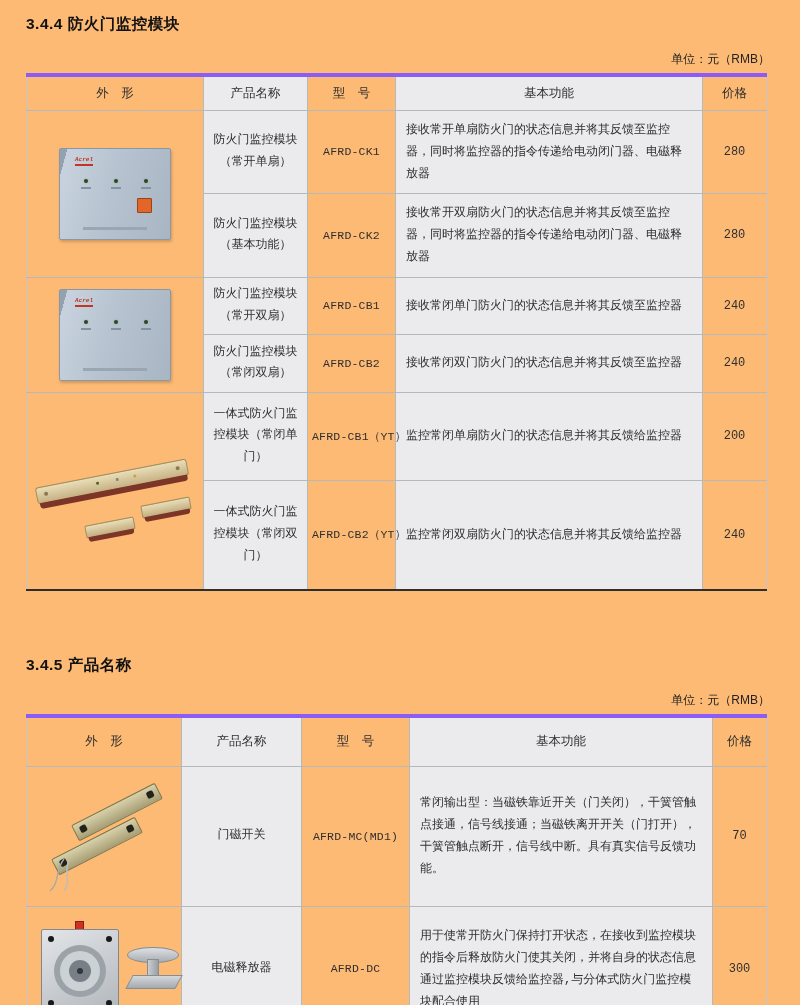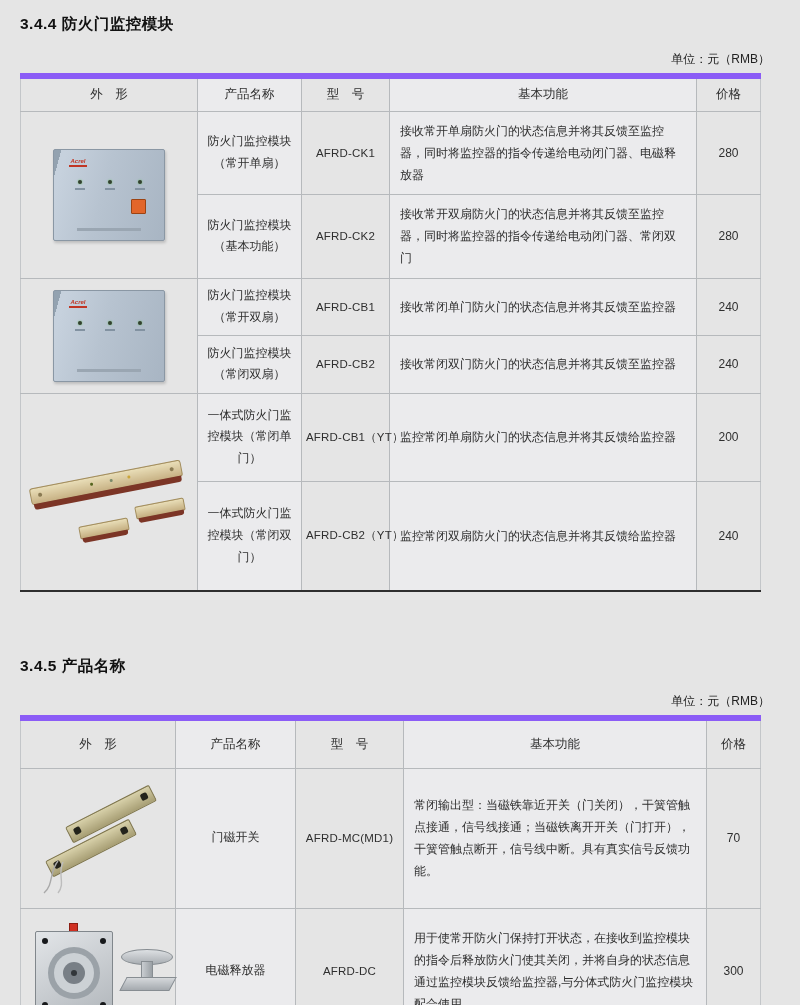--- a/index.html
+++ b/index.html
@@ -1,25 +1,25 @@
 <!DOCTYPE html>
 <html><head>
 <meta charset="utf-8">
 <style>
   html,body{margin:0;padding:0;background:#ffffff;}
   .page{
     width:800px;height:1005px;box-sizing:border-box;
-    padding:14px 30px 0 20px;
+    padding:14px 30px 0 26px;
     font-family:"Liberation Sans","DejaVu Sans",sans-serif;
-    color:#2f2f2f;background:#e5e5e5;overflow:hidden;
+    color:#2f2f2f;background:#fdba74;overflow:hidden;
   }
   .sec-title{font-size:15.5px;font-weight:700;color:#111;margin:0;letter-spacing:.5px;}
   .unit{font-size:12px;text-align:right;margin:16px 0 5px 0;color:#222;}
   table{width:740px;table-layout:fixed;border-collapse:collapse;
-        border-top:6px solid #8b5cf6;border-bottom:2px solid #2e2e2e;}
+        border-top:4px solid #8b5cf6;border-bottom:2px solid #2e2e2e;font-family:Liberation Mono, monospace;}
   th,td{border:1px solid #b6b9bc;font-size:12px;text-align:center;vertical-align:middle;
         padding:2px 4px;box-sizing:border-box;}
   th{font-weight:normal;font-size:12.5px;border-top:none;}
   tr>*:first-child{border-left:1px solid #c3c6c9;}
   tr>*:last-child{border-right:1px solid #c3c6c9;}
   .shade{background:#ebebed;}
   td.func{text-align:left;padding:8px 10px;line-height:1.85;margin-left:40px;}
   td.name{line-height:1.8;padding:2px 4px;}
   td.model{white-space:nowrap;font-size:11.5px;letter-spacing:.2px;}
   tr.h-hd1{height:35px} tr.h-a{height:62px} tr.h-b{height:58px} tr.h-c{height:57px}
@@ -141,21 +141,21 @@
             </div>
           </td>
           <td class="shade name">防火门监控模块（常开单扇）</td>
           <td class="model">AFRD-CK1</td>
           <td class="shade func">接收常开单扇防火门的状态信息并将其反馈至监控器，同时将监控器的指令传递给电动闭门器、电磁释放器</td>
           <td>280</td>
         </tr>
         <tr class="h-b">
           <td class="shade name">防火门监控模块（基本功能）</td>
           <td class="model">AFRD-CK2</td>
-          <td class="shade func">接收常开双扇防火门的状态信息并将其反馈至监控器，同时将监控器的指令传递给电动闭门器、常闭双门</td>
+          <td class="shade func">接收常开双扇防火门的状态信息并将其反馈至监控器，同时将监控器的指令传递给电动闭门器、电磁释放器</td>
           <td>280</td>
         </tr>
         <tr class="h-c">
           <td rowspan="2">
             <div class="photo p-mod">
               <div class="mod-body"></div>
               <div class="mod-logo">Acrel</div>
               <div class="leds">
                 <span class="led">
                     <i></i>

